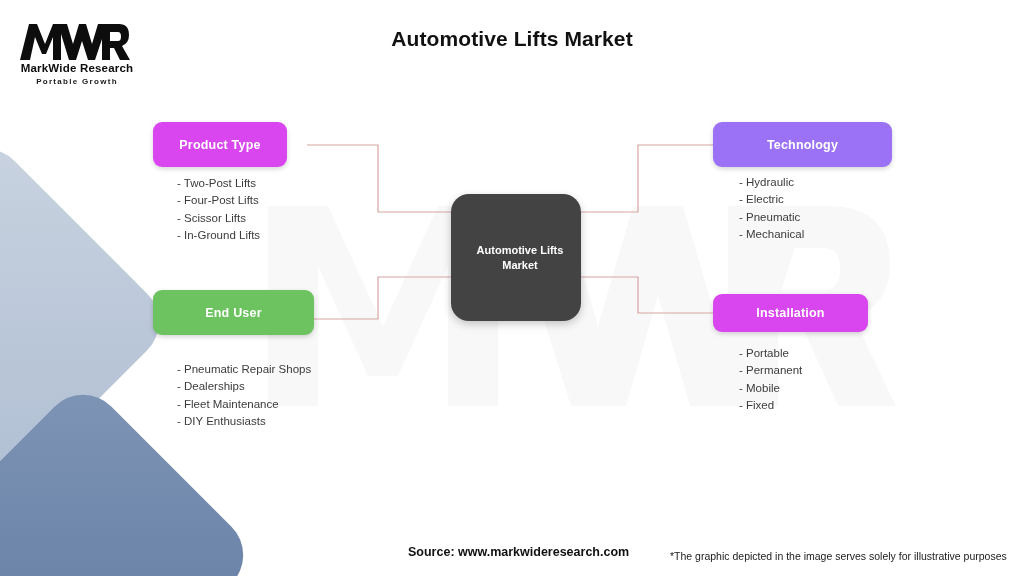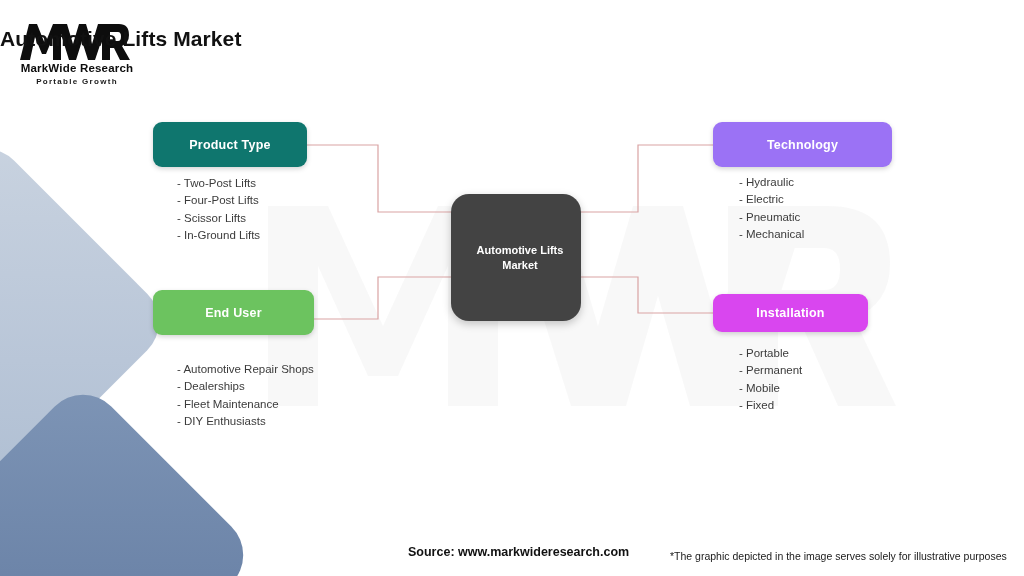--- a/index.html
+++ b/index.html
@@ -74,21 +74,21 @@
     text-align: center;
     margin-top: 2px;
   }
 
   
   .title {
     position: absolute;
     left: 0;
     right: 0;
     top: 27px;
-    text-align: left;
+    text-align: center;
     font-size: 21px;
     font-weight: bold;
     color: #111111;
     letter-spacing: 0.1px;
   }
 
   
   .connectors { position: absolute; inset: 0; pointer-events: none; }
 
   
@@ -97,21 +97,21 @@
     border-radius: 9px;
     display: flex;
     align-items: center;
     justify-content: center;
     color: #ffffff;
     font-size: 12.5px;
     font-weight: bold;
     letter-spacing: 0.2px;
     box-shadow: 0 2px 5px rgba(0,0,0,0.17);
   }
-  .node-product   { left: 153px; top: 122px; width: 154px; height: 45px; background: #0f766e; }
+  .node-product   { left: 153px; top: 122px; width: 134px; height: 45px; background: #d946ef; }
   .node-technology{ left: 713px; top: 122px; width: 179px; height: 45px; background: #9b72f5; }
   .node-enduser   { left: 153px; top: 290px; width: 161px; height: 45px; background: #6cc35f; }
   .node-installation { left: 713px; top: 294px; width: 155px; height: 38px; background: #d946ef; }
 
   .node-center {
     position: absolute;
     left: 451px;
     top: 194px;
     width: 122px;
     height: 127px;
@@ -229,21 +229,21 @@
   </div>
 
   <div class="bullets bullets-technology">
     <div>- Hydraulic</div>
     <div>- Electric</div>
     <div>- Pneumatic</div>
     <div>- Mechanical</div>
   </div>
 
   <div class="bullets bullets-enduser">
-    <div>- Automotive Repair Shops</div>
+    <div>- Pneumatic Repair Shops</div>
     <div>- Dealerships</div>
     <div>- Fleet Maintenance</div>
     <div>- DIY Enthusiasts</div>
   </div>
 
   <div class="bullets bullets-installation">
     <div>- Portable</div>
     <div>- Permanent</div>
     <div>- Mobile</div>
     <div>- Fixed</div>

